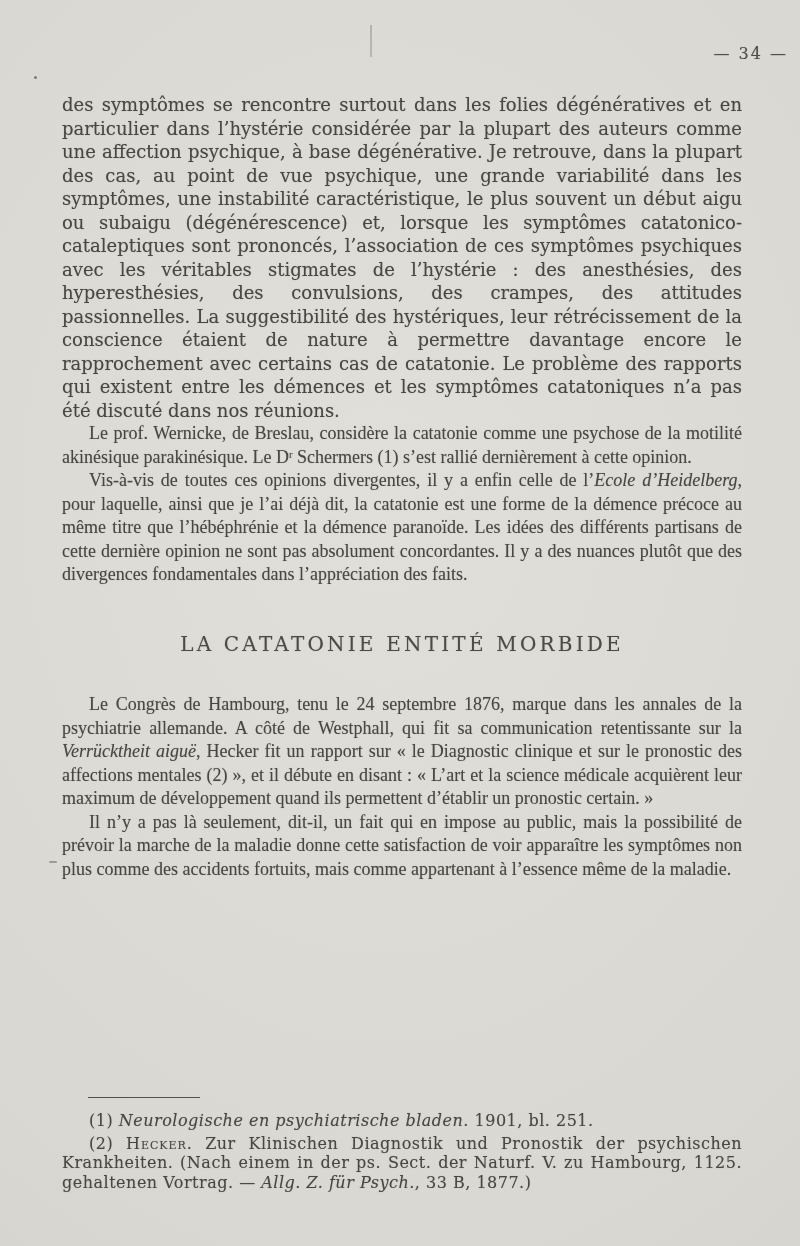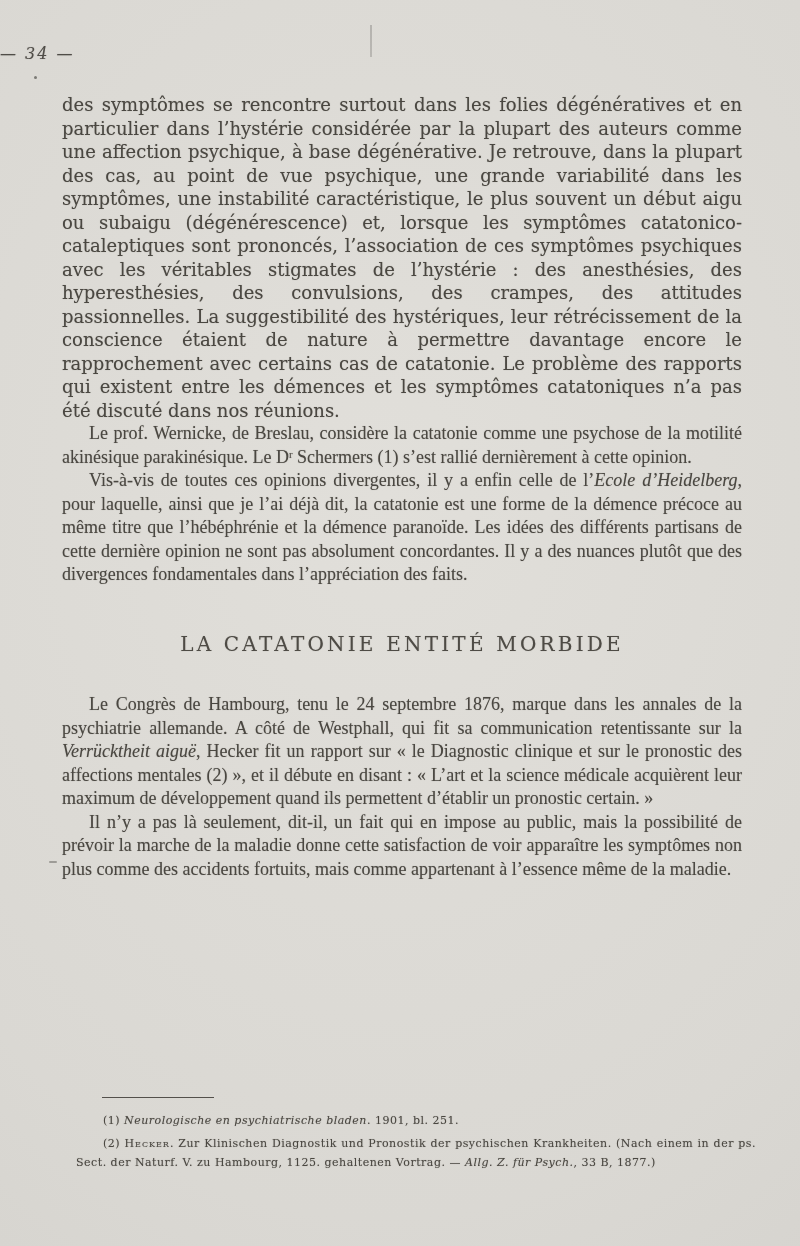--- a/index.html
+++ b/index.html
@@ -25,26 +25,25 @@
                 #d3d1cc 85%,
                 var(--paper-dark) 100%);
     font-family: "DejaVu Serif", "Liberation Serif", serif;
     color: var(--ink);
   }
   .page-number {
     position: absolute;
     top: 44px;
     left: 0;
     right: 12px;
-    text-align: left;
+    text-align: right;
     font-size: 16px;
     letter-spacing: 2px;
     color: #504d48;
     text-shadow: 0 0 1px rgba(80,77,72,.35);
-    font-style: italic;
   }
   .text-column {
     position: absolute;
     left: 62px;
     top: 93px;
     width: 680px;
     font-size: 18px;
     line-height: 23.5px;
     text-align: justify;
     text-shadow: 0 0 1px rgba(74,71,65,.38);
@@ -54,24 +53,24 @@
   .section-heading {
     text-align: center;
     text-indent: 0;
     font-size: 20px;
     letter-spacing: 3.2px;
     margin: 46px 0 37px 0;
     color: #4e4b45;
   }
   .footnotes {
     position: absolute;
-    left: 76px;
+    left: 62px;
     top: 1097px;
     width: 680px;
-    font-size: 11px;
+    font-size: 16px;
     line-height: 19.5px;
     letter-spacing: 0.5px;
     text-align: justify;
     text-shadow: 0 0 1px rgba(74,71,65,.35);
   }
   .footnote-rule {
     width: 112px;
     height: 0;
     border-top: 1.5px solid #53504b;
     margin: 0 0 13px 26px;

